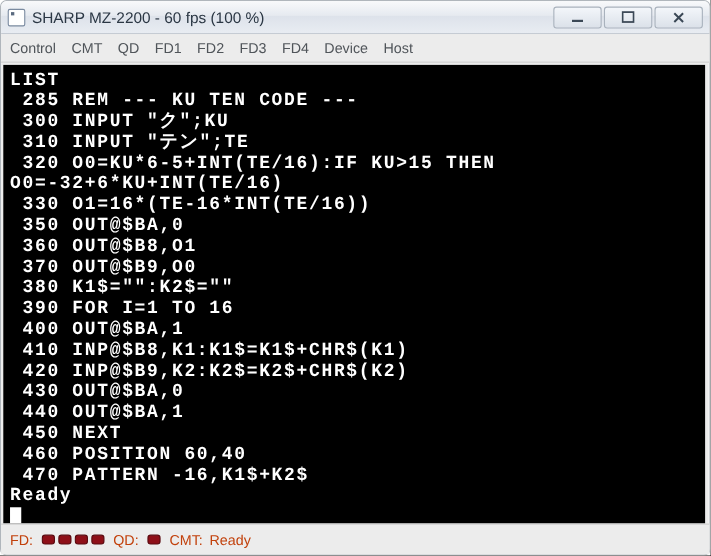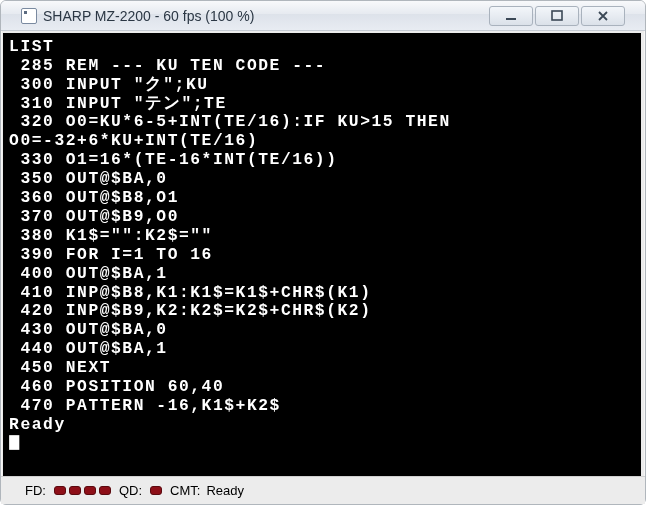--- a/index.html
+++ b/index.html
@@ -20,21 +20,21 @@
     flex-direction: column;
     box-shadow: inset 0 0 0 1px rgba(255,255,255,0.5);
   }
   .titlebar {
     height: 30px;
     background: linear-gradient(to bottom, #f8f9fb 0%, #e6eaf0 45%, #dde2ea 46%, #e8ecf2 100%);
     border-top-left-radius: 5px;
     border-top-right-radius: 5px;
     display: flex;
     align-items: center;
-    padding: 0 20px;
+    padding: 0 6px;
     border-bottom: 1px solid #c5cbd3;
   }
   .titlebar .app-icon {
     width: 16px; height: 16px;
     margin-right: 6px;
     background: #fff;
     border: 1px solid #7a8aa0;
     border-radius: 2px;
     position: relative;
   }
@@ -98,23 +98,23 @@
     transform: scaleY(1.05) scaleX(1.02);
     transform-origin: top left;
     padding: 4px 6px;
   }
   .statusbar {
     height: 28px;
     background: #ececec;
     border-top: 1px solid #d0d0d0;
     display: flex;
     align-items: center;
-    padding: 0 24px;
+    padding: 0 8px;
     font-size: 13px;
-    color: #000000;
+    color: #c2410c;
     gap: 6px;
   }
   .led-group { display:flex; gap:3px; margin:0 2px 0 2px; }
   .led {
     width: 12px; height: 9px;
     background: #8e0f18;
     border-radius: 3px;
     border:1px solid #5a0a10;
   }
   .cursor-block{
@@ -144,20 +144,31 @@
           </svg>
       </div>
       <div class="win-btn">
         <svg width="12" height="12">
             <path d="M2 2 L10 10 M10 2 L2 10" stroke="#3b4856" stroke-width="1.8"></path>
           </svg>
       </div>
     </div>
   </div>
 
+  <div class="menubar">
+    <span class="menu-item">Control</span>
+    <span class="menu-item">CMT</span>
+    <span class="menu-item">QD</span>
+    <span class="menu-item">FD1</span>
+    <span class="menu-item">FD2</span>
+    <span class="menu-item">FD3</span>
+    <span class="menu-item">FD4</span>
+    <span class="menu-item">Device</span>
+    <span class="menu-item">Host</span>
+  </div>
 
   <div class="terminal">
     <pre id="term">LIST
  285 REM --- KU TEN CODE ---
  300 INPUT "ク";KU
  310 INPUT "テン";TE
  320 O0=KU*6-5+INT(TE/16):IF KU&gt;15 THEN 
 O0=-32+6*KU+INT(TE/16)
  330 O1=16*(TE-16*INT(TE/16))
  350 OUT@$BA,0

